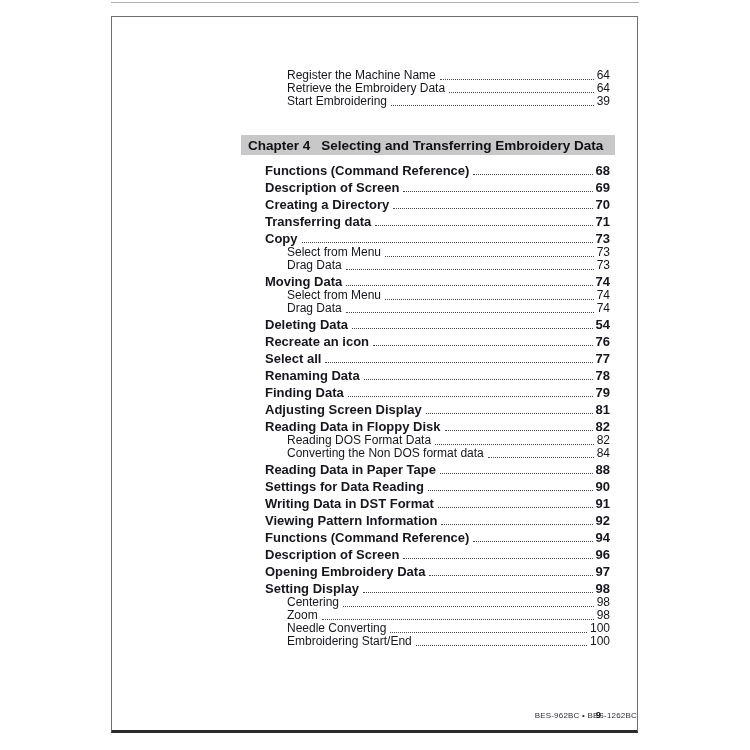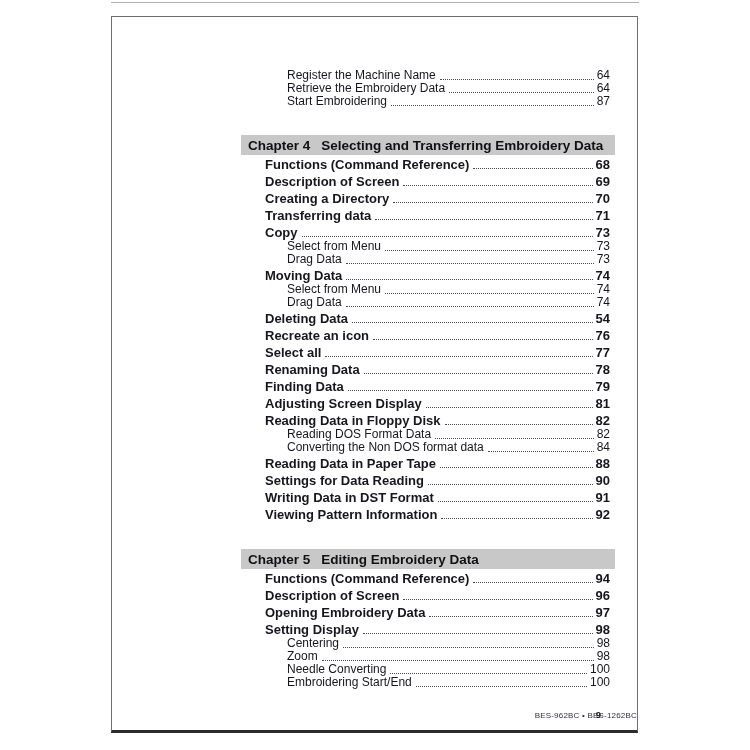--- a/index.html
+++ b/index.html
@@ -54,21 +54,21 @@
     flex: 1;
     height: 0;
     border-bottom: 1.5px dotted #4a4a55;
     margin: 0 3px 3px 4px;
     min-width: 10px;
   }
   .row.sub .leader { border-bottom-width: 1px; margin-bottom: 2px; }
   .row .pagenum { white-space: nowrap; }
   .chapter {
     margin-top: 27px;
-    margin-bottom: 0;
+    margin-bottom: 6px;
     height: 20px;
     background: #c8c8c8;
     display: flex;
     align-items: center;
     padding-left: 7px;
     font-size: 13.5px;
     font-weight: bold;
     color: #101016;
     box-sizing: border-box;
   }
@@ -105,21 +105,21 @@
         <span class="pagenum">64</span>
       </div>
       <div class="row sub">
         <span class="label">Retrieve the Embroidery Data</span>
         <span class="leader"></span>
         <span class="pagenum">64</span>
       </div>
       <div class="row sub">
         <span class="label">Start Embroidering</span>
         <span class="leader"></span>
-        <span class="pagenum">87</span>
+        <span class="pagenum">39</span>
       </div>
       <div class="chapter" style="background: rgb(200, 200, 200);">
         <span class="chapter-num">Chapter 4</span>
         <span class="chapter-title">Selecting and Transferring Embroidery Data</span>
       </div>
       <div class="row main">
         <span class="label">Functions (Command Reference)</span>
         <span class="leader"></span>
         <span class="pagenum">68</span>
       </div>
@@ -225,24 +225,20 @@
       </div>
       <div class="row main">
         <span class="label">Writing Data in DST Format</span>
         <span class="leader"></span>
         <span class="pagenum">91</span>
       </div>
       <div class="row main">
         <span class="label">Viewing Pattern Information</span>
         <span class="leader"></span>
         <span class="pagenum">92</span>
-      </div>
-      <div class="chapter" style="background: rgb(200, 200, 200);">
-        <span class="chapter-num">Chapter 5</span>
-        <span class="chapter-title">Editing Embroidery Data</span>
       </div>
       <div class="row main">
         <span class="label">Functions (Command Reference)</span>
         <span class="leader"></span>
         <span class="pagenum">94</span>
       </div>
       <div class="row main">
         <span class="label">Description of Screen</span>
         <span class="leader"></span>
         <span class="pagenum">96</span>

